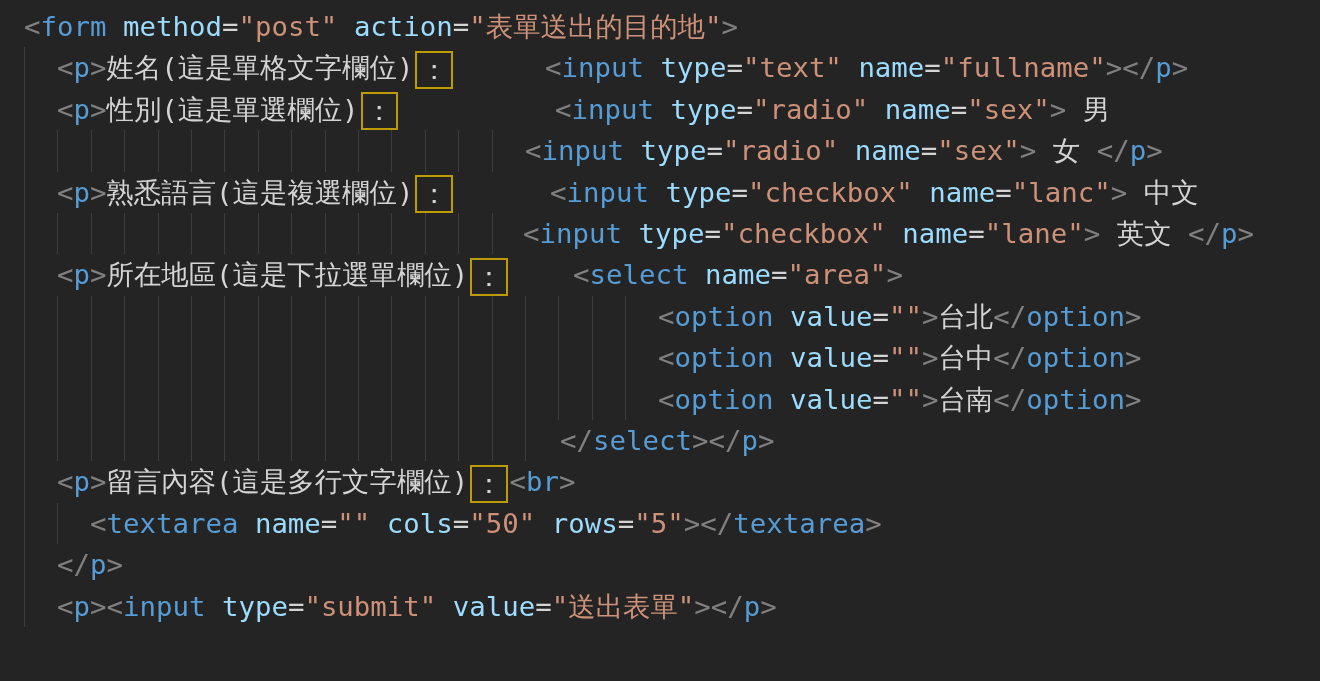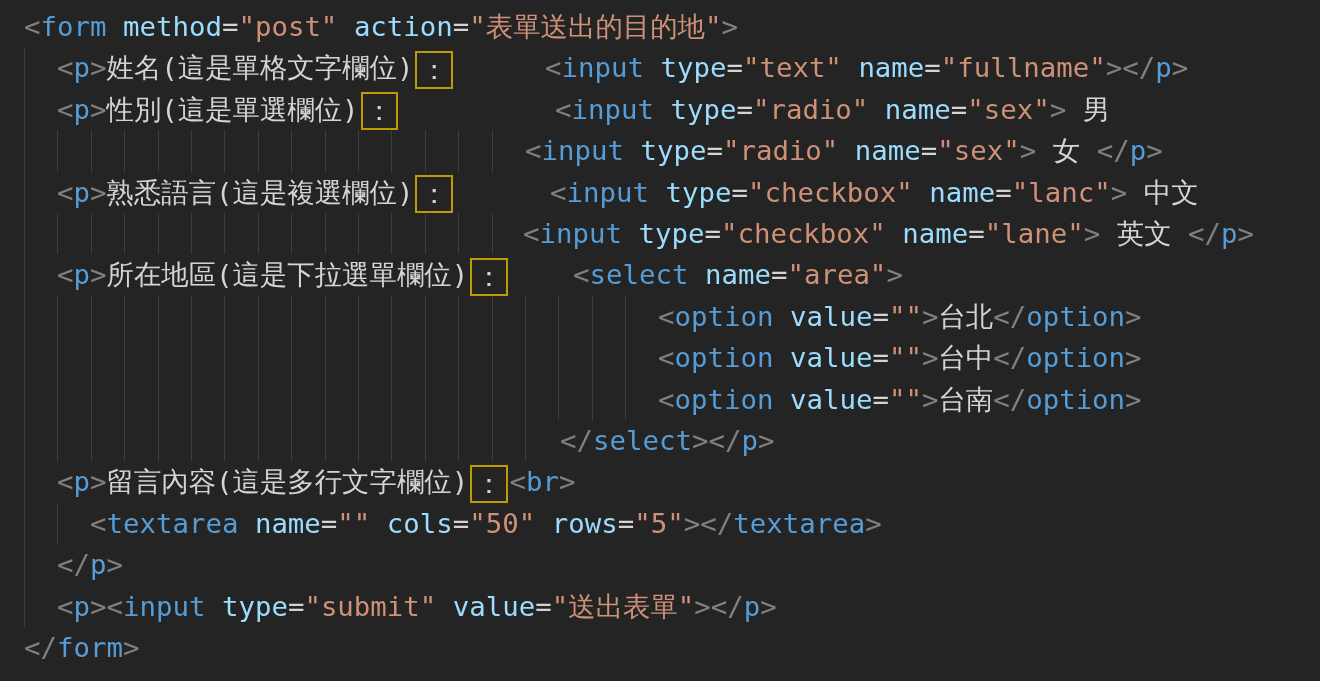--- a/index.html
+++ b/index.html
@@ -27,14 +27,13 @@
     <div class="line" style="top: 213px;"><span class="guide" style="left: 24px; background: rgb(62, 62, 62);"></span><span class="guide" style="left: 57.4px; background: rgb(62, 62, 62);"></span><span class="guide" style="left: 90.8px; background: rgb(62, 62, 62);"></span><span class="guide" style="left: 124.2px; background: rgb(62, 62, 62);"></span><span class="guide" style="left: 157.6px; background: rgb(62, 62, 62);"></span><span class="guide" style="left: 191px; background: rgb(62, 62, 62);"></span><span class="guide" style="left: 224.4px; background: rgb(62, 62, 62);"></span><span class="guide" style="left: 257.8px; background: rgb(62, 62, 62);"></span><span class="guide" style="left: 291.2px; background: rgb(62, 62, 62);"></span><span class="guide" style="left: 324.6px; background: rgb(62, 62, 62);"></span><span class="guide" style="left: 358px; background: rgb(62, 62, 62);"></span><span class="guide" style="left: 391.4px; background: rgb(62, 62, 62);"></span><span class="guide" style="left: 424.8px; background: rgb(62, 62, 62);"></span><span class="guide" style="left: 458.2px; background: rgb(62, 62, 62);"></span><span class="guide" style="left: 491.6px; background: rgb(62, 62, 62);"></span><span class="seg" style="left: 523px;"><span class="tk" style="color: rgb(128, 128, 128);">&lt;</span><span class="tk" style="color: rgb(86, 156, 214);">input</span><span class="tk" style="color: rgb(212, 212, 212);"> </span><span class="tk" style="color: rgb(156, 220, 254);">type</span><span class="tk" style="color: rgb(212, 212, 212);">=</span><span class="tk" style="color: rgb(206, 145, 120);">"checkbox"</span><span class="tk" style="color: rgb(212, 212, 212);"> </span><span class="tk" style="color: rgb(156, 220, 254);">name</span><span class="tk" style="color: rgb(212, 212, 212);">=</span><span class="tk" style="color: rgb(206, 145, 120);">"lane"</span><span class="tk" style="color: rgb(128, 128, 128);">&gt;</span><span class="tk" style="color: rgb(212, 212, 212);"> 英文 </span><span class="tk" style="color: rgb(128, 128, 128);">&lt;/</span><span class="tk" style="color: rgb(86, 156, 214);">p</span><span class="tk" style="color: rgb(128, 128, 128);">&gt;</span></span></div>
     <div class="line" style="top: 254.4px;"><span class="guide" style="left: 24px; background: rgb(62, 62, 62);"></span><span class="seg" style="left: 24px;"><span class="tk" style="color: rgb(128, 128, 128);">  &lt;</span><span class="tk" style="color: rgb(86, 156, 214);">p</span><span class="tk" style="color: rgb(128, 128, 128);">&gt;</span><span class="tk" style="color: rgb(212, 212, 212);">所在地區(這是下拉選單欄位)</span><span class="tk tk-b" style="color: rgb(212, 212, 212); border-color: rgb(189, 155, 3);">：</span></span><span class="seg" style="left: 573px;"><span class="tk" style="color: rgb(128, 128, 128);">&lt;</span><span class="tk" style="color: rgb(86, 156, 214);">select</span><span class="tk" style="color: rgb(212, 212, 212);"> </span><span class="tk" style="color: rgb(156, 220, 254);">name</span><span class="tk" style="color: rgb(212, 212, 212);">=</span><span class="tk" style="color: rgb(206, 145, 120);">"area"</span><span class="tk" style="color: rgb(128, 128, 128);">&gt;</span></span></div>
     <div class="line" style="top: 295.8px;"><span class="guide" style="left: 24px; background: rgb(62, 62, 62);"></span><span class="guide" style="left: 57.4px; background: rgb(62, 62, 62);"></span><span class="guide" style="left: 90.8px; background: rgb(62, 62, 62);"></span><span class="guide" style="left: 124.2px; background: rgb(62, 62, 62);"></span><span class="guide" style="left: 157.6px; background: rgb(62, 62, 62);"></span><span class="guide" style="left: 191px; background: rgb(62, 62, 62);"></span><span class="guide" style="left: 224.4px; background: rgb(62, 62, 62);"></span><span class="guide" style="left: 257.8px; background: rgb(62, 62, 62);"></span><span class="guide" style="left: 291.2px; background: rgb(62, 62, 62);"></span><span class="guide" style="left: 324.6px; background: rgb(62, 62, 62);"></span><span class="guide" style="left: 358px; background: rgb(62, 62, 62);"></span><span class="guide" style="left: 391.4px; background: rgb(62, 62, 62);"></span><span class="guide" style="left: 424.8px; background: rgb(62, 62, 62);"></span><span class="guide" style="left: 458.2px; background: rgb(62, 62, 62);"></span><span class="guide" style="left: 491.6px; background: rgb(62, 62, 62);"></span><span class="guide" style="left: 525px; background: rgb(62, 62, 62);"></span><span class="guide" style="left: 558.4px; background: rgb(62, 62, 62);"></span><span class="guide" style="left: 591.8px; background: rgb(62, 62, 62);"></span><span class="guide" style="left: 625.2px; background: rgb(62, 62, 62);"></span><span class="seg" style="left: 658px;"><span class="tk" style="color: rgb(128, 128, 128);">&lt;</span><span class="tk" style="color: rgb(86, 156, 214);">option</span><span class="tk" style="color: rgb(212, 212, 212);"> </span><span class="tk" style="color: rgb(156, 220, 254);">value</span><span class="tk" style="color: rgb(212, 212, 212);">=</span><span class="tk" style="color: rgb(206, 145, 120);">""</span><span class="tk" style="color: rgb(128, 128, 128);">&gt;</span><span class="tk" style="color: rgb(212, 212, 212);">台北</span><span class="tk" style="color: rgb(128, 128, 128);">&lt;/</span><span class="tk" style="color: rgb(86, 156, 214);">option</span><span class="tk" style="color: rgb(128, 128, 128);">&gt;</span></span></div>
     <div class="line" style="top: 337.2px;"><span class="guide" style="left: 24px; background: rgb(62, 62, 62);"></span><span class="guide" style="left: 57.4px; background: rgb(62, 62, 62);"></span><span class="guide" style="left: 90.8px; background: rgb(62, 62, 62);"></span><span class="guide" style="left: 124.2px; background: rgb(62, 62, 62);"></span><span class="guide" style="left: 157.6px; background: rgb(62, 62, 62);"></span><span class="guide" style="left: 191px; background: rgb(62, 62, 62);"></span><span class="guide" style="left: 224.4px; background: rgb(62, 62, 62);"></span><span class="guide" style="left: 257.8px; background: rgb(62, 62, 62);"></span><span class="guide" style="left: 291.2px; background: rgb(62, 62, 62);"></span><span class="guide" style="left: 324.6px; background: rgb(62, 62, 62);"></span><span class="guide" style="left: 358px; background: rgb(62, 62, 62);"></span><span class="guide" style="left: 391.4px; background: rgb(62, 62, 62);"></span><span class="guide" style="left: 424.8px; background: rgb(62, 62, 62);"></span><span class="guide" style="left: 458.2px; background: rgb(62, 62, 62);"></span><span class="guide" style="left: 491.6px; background: rgb(62, 62, 62);"></span><span class="guide" style="left: 525px; background: rgb(62, 62, 62);"></span><span class="guide" style="left: 558.4px; background: rgb(62, 62, 62);"></span><span class="guide" style="left: 591.8px; background: rgb(62, 62, 62);"></span><span class="guide" style="left: 625.2px; background: rgb(62, 62, 62);"></span><span class="seg" style="left: 658px;"><span class="tk" style="color: rgb(128, 128, 128);">&lt;</span><span class="tk" style="color: rgb(86, 156, 214);">option</span><span class="tk" style="color: rgb(212, 212, 212);"> </span><span class="tk" style="color: rgb(156, 220, 254);">value</span><span class="tk" style="color: rgb(212, 212, 212);">=</span><span class="tk" style="color: rgb(206, 145, 120);">""</span><span class="tk" style="color: rgb(128, 128, 128);">&gt;</span><span class="tk" style="color: rgb(212, 212, 212);">台中</span><span class="tk" style="color: rgb(128, 128, 128);">&lt;/</span><span class="tk" style="color: rgb(86, 156, 214);">option</span><span class="tk" style="color: rgb(128, 128, 128);">&gt;</span></span></div>
     <div class="line" style="top: 378.6px;"><span class="guide" style="left: 24px; background: rgb(62, 62, 62);"></span><span class="guide" style="left: 57.4px; background: rgb(62, 62, 62);"></span><span class="guide" style="left: 90.8px; background: rgb(62, 62, 62);"></span><span class="guide" style="left: 124.2px; background: rgb(62, 62, 62);"></span><span class="guide" style="left: 157.6px; background: rgb(62, 62, 62);"></span><span class="guide" style="left: 191px; background: rgb(62, 62, 62);"></span><span class="guide" style="left: 224.4px; background: rgb(62, 62, 62);"></span><span class="guide" style="left: 257.8px; background: rgb(62, 62, 62);"></span><span class="guide" style="left: 291.2px; background: rgb(62, 62, 62);"></span><span class="guide" style="left: 324.6px; background: rgb(62, 62, 62);"></span><span class="guide" style="left: 358px; background: rgb(62, 62, 62);"></span><span class="guide" style="left: 391.4px; background: rgb(62, 62, 62);"></span><span class="guide" style="left: 424.8px; background: rgb(62, 62, 62);"></span><span class="guide" style="left: 458.2px; background: rgb(62, 62, 62);"></span><span class="guide" style="left: 491.6px; background: rgb(62, 62, 62);"></span><span class="guide" style="left: 525px; background: rgb(62, 62, 62);"></span><span class="guide" style="left: 558.4px; background: rgb(62, 62, 62);"></span><span class="guide" style="left: 591.8px; background: rgb(62, 62, 62);"></span><span class="guide" style="left: 625.2px; background: rgb(62, 62, 62);"></span><span class="seg" style="left: 658px;"><span class="tk" style="color: rgb(128, 128, 128);">&lt;</span><span class="tk" style="color: rgb(86, 156, 214);">option</span><span class="tk" style="color: rgb(212, 212, 212);"> </span><span class="tk" style="color: rgb(156, 220, 254);">value</span><span class="tk" style="color: rgb(212, 212, 212);">=</span><span class="tk" style="color: rgb(206, 145, 120);">""</span><span class="tk" style="color: rgb(128, 128, 128);">&gt;</span><span class="tk" style="color: rgb(212, 212, 212);">台南</span><span class="tk" style="color: rgb(128, 128, 128);">&lt;/</span><span class="tk" style="color: rgb(86, 156, 214);">option</span><span class="tk" style="color: rgb(128, 128, 128);">&gt;</span></span></div>
     <div class="line" style="top: 420px;"><span class="guide" style="left: 24px; background: rgb(62, 62, 62);"></span><span class="guide" style="left: 57.4px; background: rgb(62, 62, 62);"></span><span class="guide" style="left: 90.8px; background: rgb(62, 62, 62);"></span><span class="guide" style="left: 124.2px; background: rgb(62, 62, 62);"></span><span class="guide" style="left: 157.6px; background: rgb(62, 62, 62);"></span><span class="guide" style="left: 191px; background: rgb(62, 62, 62);"></span><span class="guide" style="left: 224.4px; background: rgb(62, 62, 62);"></span><span class="guide" style="left: 257.8px; background: rgb(62, 62, 62);"></span><span class="guide" style="left: 291.2px; background: rgb(62, 62, 62);"></span><span class="guide" style="left: 324.6px; background: rgb(62, 62, 62);"></span><span class="guide" style="left: 358px; background: rgb(62, 62, 62);"></span><span class="guide" style="left: 391.4px; background: rgb(62, 62, 62);"></span><span class="guide" style="left: 424.8px; background: rgb(62, 62, 62);"></span><span class="guide" style="left: 458.2px; background: rgb(62, 62, 62);"></span><span class="guide" style="left: 491.6px; background: rgb(62, 62, 62);"></span><span class="guide" style="left: 525px; background: rgb(62, 62, 62);"></span><span class="seg" style="left: 560px;"><span class="tk" style="color: rgb(128, 128, 128);">&lt;/</span><span class="tk" style="color: rgb(86, 156, 214);">select</span><span class="tk" style="color: rgb(128, 128, 128);">&gt;&lt;/</span><span class="tk" style="color: rgb(86, 156, 214);">p</span><span class="tk" style="color: rgb(128, 128, 128);">&gt;</span></span></div>
     <div class="line" style="top: 461.4px;"><span class="guide" style="left: 24px; background: rgb(62, 62, 62);"></span><span class="seg" style="left: 24px;"><span class="tk" style="color: rgb(128, 128, 128);">  &lt;</span><span class="tk" style="color: rgb(86, 156, 214);">p</span><span class="tk" style="color: rgb(128, 128, 128);">&gt;</span><span class="tk" style="color: rgb(212, 212, 212);">留言內容(這是多行文字欄位)</span><span class="tk tk-b" style="color: rgb(212, 212, 212); border-color: rgb(189, 155, 3);">：</span><span class="tk" style="color: rgb(128, 128, 128);">&lt;</span><span class="tk" style="color: rgb(86, 156, 214);">br</span><span class="tk" style="color: rgb(128, 128, 128);">&gt;</span></span></div>
     <div class="line" style="top: 502.8px;"><span class="guide" style="left: 24px; background: rgb(62, 62, 62);"></span><span class="guide" style="left: 57.4px; background: rgb(62, 62, 62);"></span><span class="seg" style="left: 24px;"><span class="tk" style="color: rgb(128, 128, 128);">    &lt;</span><span class="tk" style="color: rgb(86, 156, 214);">textarea</span><span class="tk" style="color: rgb(212, 212, 212);"> </span><span class="tk" style="color: rgb(156, 220, 254);">name</span><span class="tk" style="color: rgb(212, 212, 212);">=</span><span class="tk" style="color: rgb(206, 145, 120);">""</span><span class="tk" style="color: rgb(212, 212, 212);"> </span><span class="tk" style="color: rgb(156, 220, 254);">cols</span><span class="tk" style="color: rgb(212, 212, 212);">=</span><span class="tk" style="color: rgb(206, 145, 120);">"50"</span><span class="tk" style="color: rgb(212, 212, 212);"> </span><span class="tk" style="color: rgb(156, 220, 254);">rows</span><span class="tk" style="color: rgb(212, 212, 212);">=</span><span class="tk" style="color: rgb(206, 145, 120);">"5"</span><span class="tk" style="color: rgb(128, 128, 128);">&gt;&lt;/</span><span class="tk" style="color: rgb(86, 156, 214);">textarea</span><span class="tk" style="color: rgb(128, 128, 128);">&gt;</span></span></div>
     <div class="line" style="top: 544.2px;"><span class="guide" style="left: 24px; background: rgb(62, 62, 62);"></span><span class="seg" style="left: 24px;"><span class="tk" style="color: rgb(128, 128, 128);">  &lt;/</span><span class="tk" style="color: rgb(86, 156, 214);">p</span><span class="tk" style="color: rgb(128, 128, 128);">&gt;</span></span></div>
     <div class="line" style="top: 585.6px;"><span class="guide" style="left: 24px; background: rgb(62, 62, 62);"></span><span class="seg" style="left: 24px;"><span class="tk" style="color: rgb(128, 128, 128);">  &lt;</span><span class="tk" style="color: rgb(86, 156, 214);">p</span><span class="tk" style="color: rgb(128, 128, 128);">&gt;&lt;</span><span class="tk" style="color: rgb(86, 156, 214);">input</span><span class="tk" style="color: rgb(212, 212, 212);"> </span><span class="tk" style="color: rgb(156, 220, 254);">type</span><span class="tk" style="color: rgb(212, 212, 212);">=</span><span class="tk" style="color: rgb(206, 145, 120);">"submit"</span><span class="tk" style="color: rgb(212, 212, 212);"> </span><span class="tk" style="color: rgb(156, 220, 254);">value</span><span class="tk" style="color: rgb(212, 212, 212);">=</span><span class="tk" style="color: rgb(206, 145, 120);">"送出表單"</span><span class="tk" style="color: rgb(128, 128, 128);">&gt;&lt;/</span><span class="tk" style="color: rgb(86, 156, 214);">p</span><span class="tk" style="color: rgb(128, 128, 128);">&gt;</span></span></div>
-    <div class="line" style="top: 627px;"><span class="seg" style="left: 24px;"><span class="tk" style="color: rgb(128, 128, 128);">&lt;/</span><span class="tk" style="color: rgb(86, 156, 214);">form</span><span class="tk" style="color: rgb(128, 128, 128);">&gt;</span></span></div>
   </div>
 
 </body></html>

